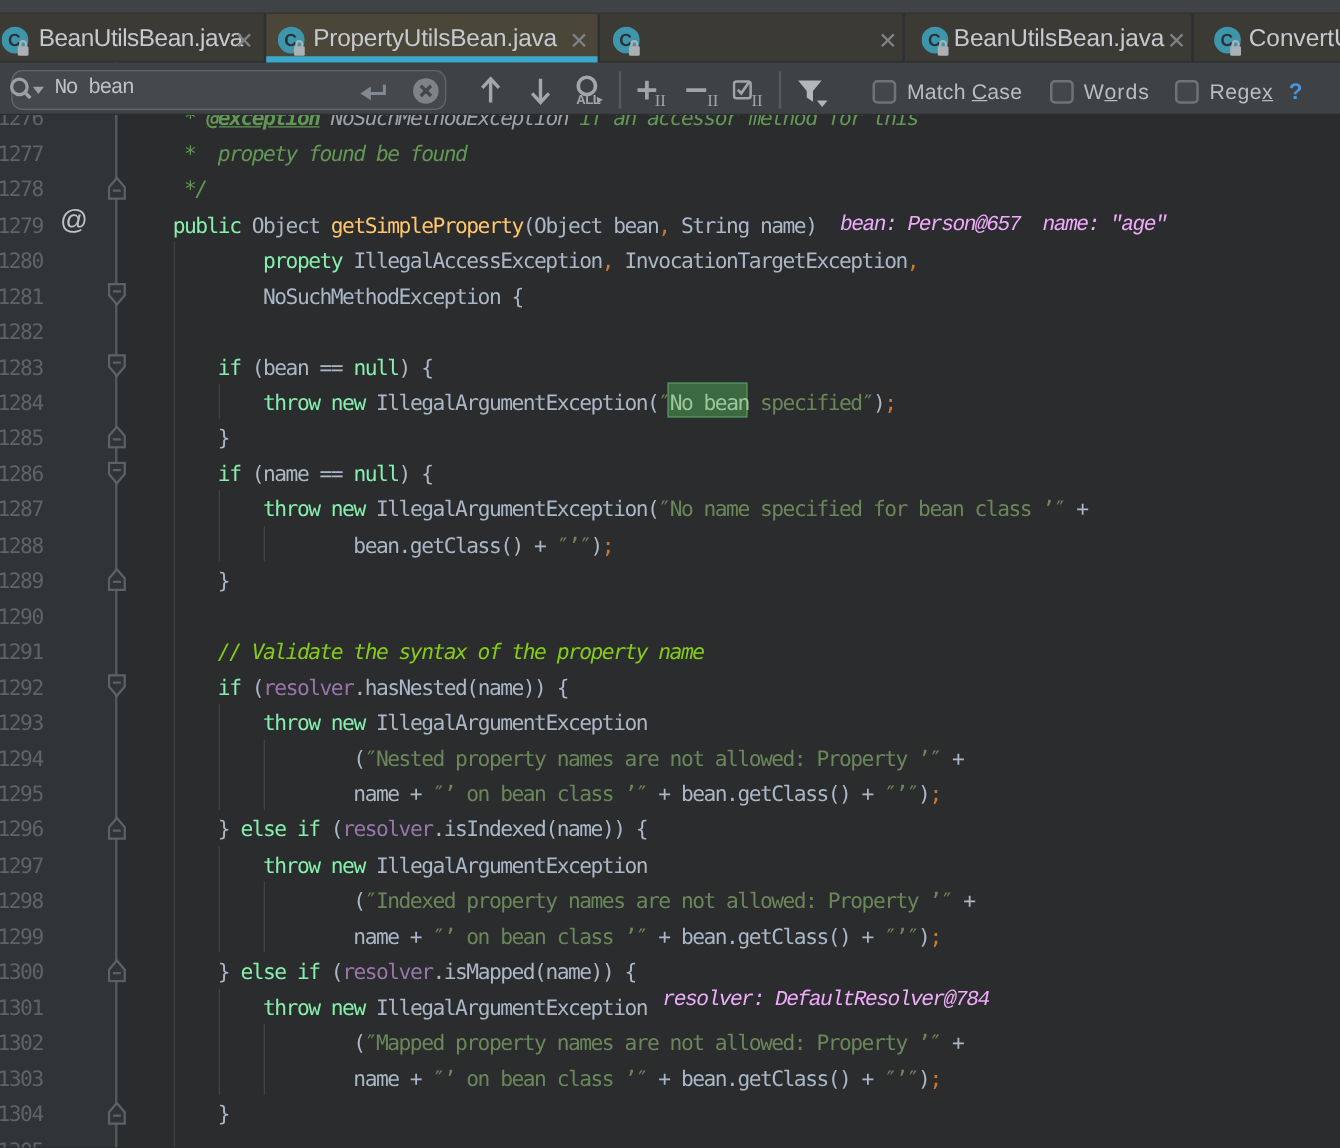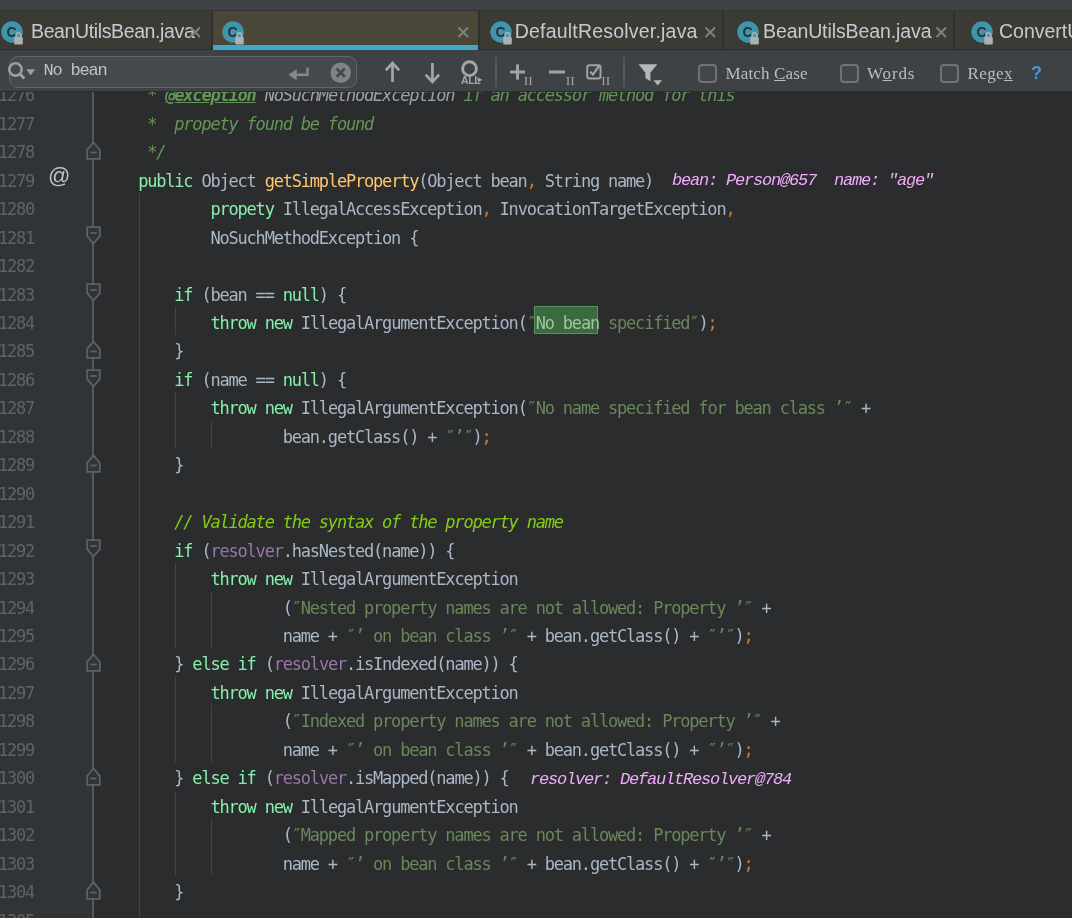--- a/index.html
+++ b/index.html
@@ -26,21 +26,21 @@
 #tabsrow{left:0;top:11.4px;width:1072px;height:37.2px;background:#2e3032;z-index:2}
 .tab{position:absolute;top:0;height:37.2px;background:#3b3a35}
 #tabline{left:0;top:48.6px;width:1072px;height:1.4px;background:#2a2c2d}
 #underline{position:absolute;left:213px;top:33.4px;width:265px;height:5.6px;background:#3da9ca}
 #panel{left:0;top:50px;width:1072px;height:42.4px;background:#3e4245;border-bottom:1.4px solid #2c2e30}
 .tlabel{position:absolute;top:8.4px;height:22px;line-height:22px;font-family:"Liberation Sans",sans-serif;font-size:19.5px;color:#c6cad0;white-space:pre}
 #field{position:absolute;left:8.5px;top:5.8px;width:348.5px;height:32.6px;border:1.8px solid #61676b;border-radius:9px;background:#45494b}
 #ftext{position:absolute;left:43.5px;top:5.8px;height:32.6px;line-height:30px;font-size:17px;letter-spacing:-1.2px;color:#bdc2c6}
 .sep{position:absolute;width:1.7px;height:30px;top:6.6px;background:#55595c}
 .cb{position:absolute;top:14.3px;width:19px;height:18.7px;border:2px solid #6e7376;border-radius:4px;background:#43474a}
-.cblabel{position:absolute;top:13px;height:21px;line-height:21px;font-family:Liberation Serif, serif;font-size:17px;color:#b9bdc1;white-space:pre}
+.cblabel{position:absolute;top:13px;height:21px;line-height:21px;font-family:Liberation Sans, sans-serif;font-size:17px;color:#b9bdc1;white-space:pre}
 #qmark{position:absolute;left:1031px;top:12.6px;height:21px;line-height:21px;font-family:"Liberation Sans",sans-serif;font-size:18px;font-weight:bold;color:#4794d8}
 .icon{position:absolute}
 </style>
 </head>
 <body>
 <div class="abs" id="gutterbg"></div>
 <div class="abs" id="gutterline"></div>
 
 <div class="ig" style="left:139.2px;top:193.2px;height:724.8px"></div>
 <div class="ig" style="left:175.2px;top:307px;height:28.45px"></div>
@@ -110,21 +110,21 @@
             <span class="k">throw</span> <span class="k">new</span> IllegalArgumentException
                     (<span class="s">″Indexed property names are not allowed: Property ’″</span> +
                     name + <span class="s">″’ on bean class ’″</span> + bean.getClass() + <span class="s">″’″</span>)<span class="p">;</span>
         } <span class="k">else</span> <span class="k">if</span> (<span class="f">resolver</span>.isMapped(name)) {
             <span class="k">throw</span> <span class="k">new</span> IllegalArgumentException
                     (<span class="s">″Mapped property names are not allowed: Property ’″</span> +
                     name + <span class="s">″’ on bean class ’″</span> + bean.getClass() + <span class="s">″’″</span>)<span class="p">;</span>
         }</pre>
 
 <div class="hint" style="left:672px;top:166.75px">bean: Person@657  name: ″age″</div>
-<div class="hint" style="left:530px;top:766px">resolver: DefaultResolver@784</div>
+<div class="hint" style="left:530px;top:787px">resolver: DefaultResolver@784</div>
 <div class="abs" id="atgut">@</div>
 
 <svg class="abs" style="left:85.5px;top:141px;z-index:2" width="15" height="19">
     <path d="M1.2,17.8 H13.8 V8.8 L7.5,1.4 L1.2,8.8 Z" fill="#313437" stroke="#5d6164" stroke-width="1.8"></path>
     <path d="M4.3,11.5 H10.7" stroke="#5d6164" stroke-width="1.8"></path>
   </svg>
 <svg class="abs" style="left:85.5px;top:226.3px;z-index:2" width="15" height="19">
     <path d="M1.2,1.2 H13.8 V10.2 L7.5,17.6 L1.2,10.2 Z" fill="#313437" stroke="#5d6164" stroke-width="1.8"></path>
     <path d="M4.3,7 H10.7" stroke="#5d6164" stroke-width="1.8"></path>
   </svg>
@@ -164,21 +164,21 @@
 <div class="abs" id="toolbar">
   <div class="abs" id="strip"></div>
   <div class="abs" id="tabsrow">
     <div class="tab" style="left:0;width:211px"></div>
     <div class="tab" style="left:213px;width:265px;background:#4a4739"></div>
     <div class="tab" style="left:480px;width:242px"></div>
     <div class="tab" style="left:724px;width:228.5px"></div>
     <div class="tab" style="left:955px;width:117px"></div>
     <div id="underline"></div>
     <div class="tlabel" id="lbl1" style="left:31px;letter-spacing:-0.38px">BeanUtilsBean.java</div>
-    <div class="tlabel" id="lbl3" style="left:514.8px;letter-spacing:0.2px">DefaultResolver.java</div>
+    <div class="tlabel" id="lbl2" style="left:250.5px;letter-spacing:-0.15px">PropertyUtilsBean.java</div>
     <div class="tlabel" id="lbl4" style="left:763px;letter-spacing:-0.1px">BeanUtilsBean.java</div>
     <div class="tlabel" id="lbl5" style="left:999px">ConvertUtilsBe</div>
     <svg class="icon" style="left:1.2px;top:9.8px" width="24" height="24">
         <circle cx="11" cy="11" r="10.7" fill="#3e96ad"></circle>
         <text x="10.5" y="16" text-anchor="middle" font-family="Liberation Sans" font-size="14" font-weight="bold" fill="#2b3033">C</text>
         <rect x="13.2" y="16" width="8.6" height="7.6" rx="1.1" fill="#abb0b4"></rect>
         <path d="M15.2,16.2 v-2 a2.3,2.3 0 0 1 4.6,0 v2" stroke="#abb0b4" stroke-width="1.8" fill="none"></path>
       </svg>
     <svg class="icon" style="left:222px;top:9.8px" width="24" height="24">
         <circle cx="11" cy="11" r="10.7" fill="#3e96ad"></circle>

